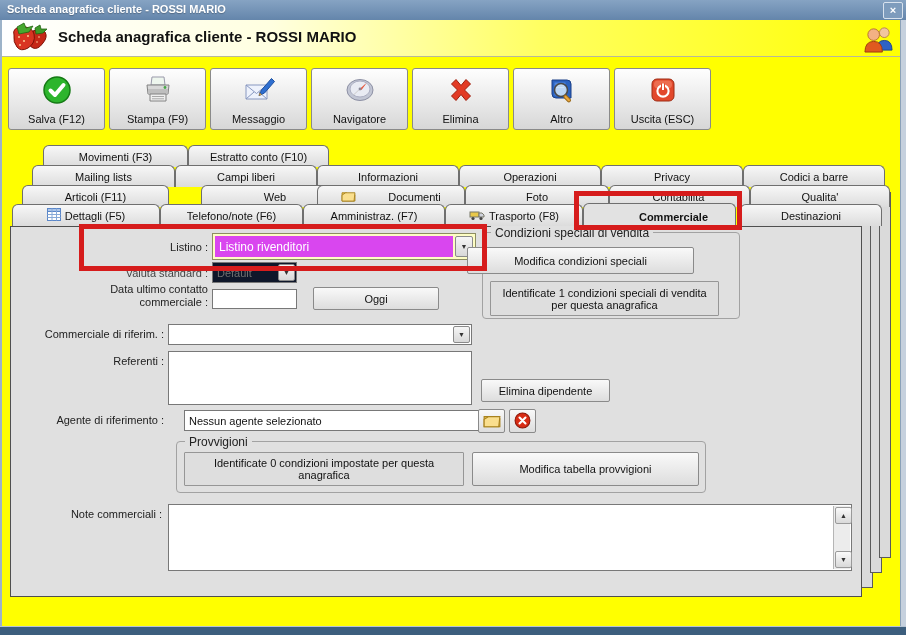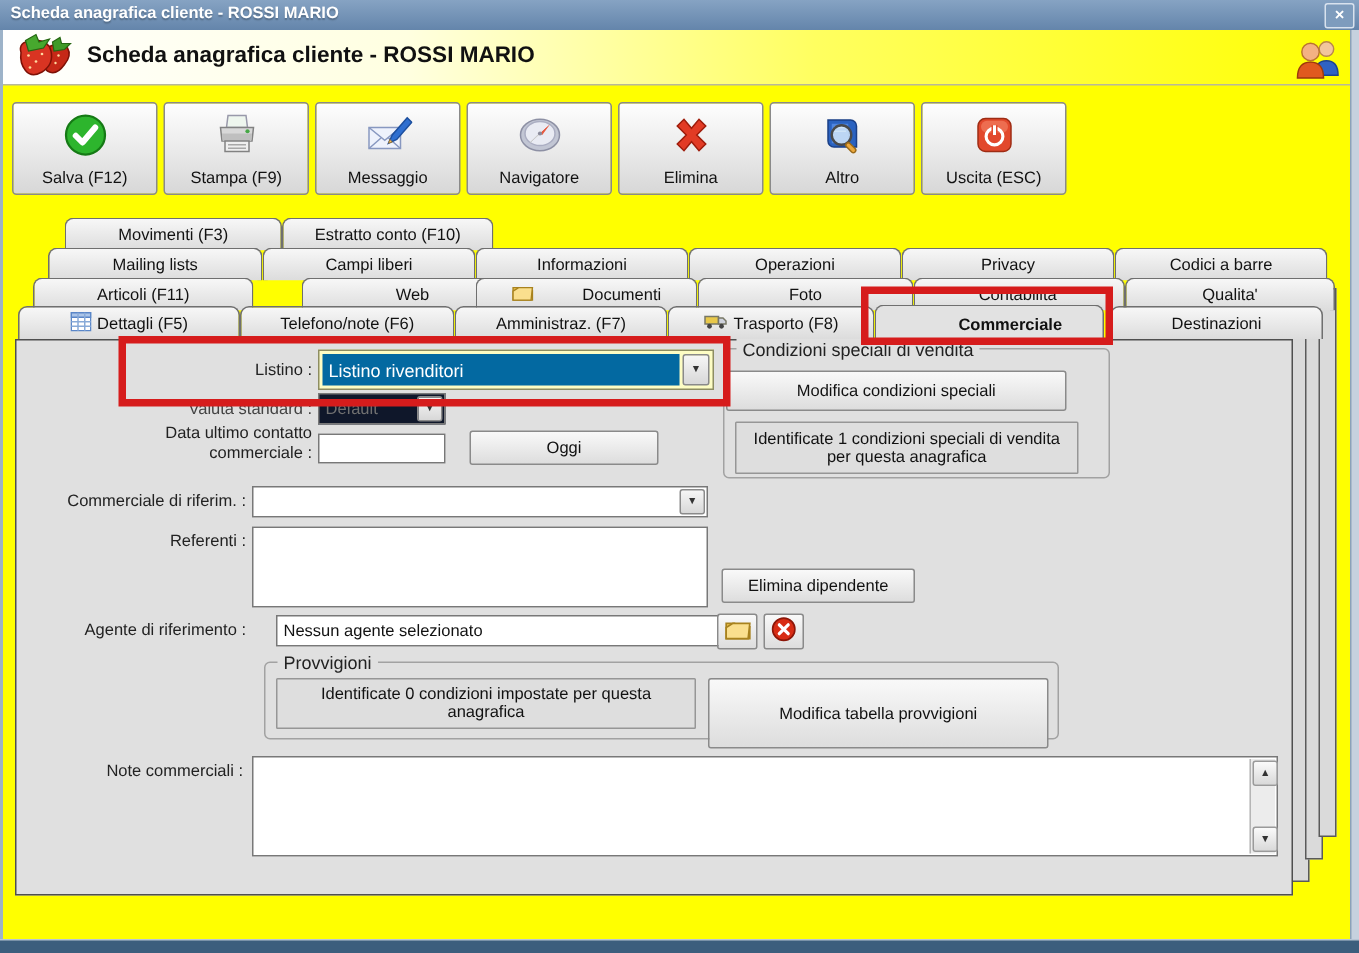--- a/index.html
+++ b/index.html
@@ -44,21 +44,21 @@
     font-size:11px;color:#111;display:flex;align-items:center;justify-content:center;
     box-sizing:border-box;z-index:7;cursor:default;text-align:center;}
   .sunken{background:#dedede;border:1px solid #969696;border-radius:1px;font-size:11px;color:#111;
     display:flex;align-items:center;justify-content:center;text-align:center;box-sizing:border-box;z-index:7;}
   .group{border:1px solid #a2a2a2;border-radius:4px;box-sizing:border-box;z-index:6;}
   .group-title{position:absolute;top:-7px;left:8px;background:#e0e0e0;padding:0 4px;font-size:12px;color:#222;}
   .arrow-btn{background:linear-gradient(#f6f6f6,#d8d8d8);border:1px solid #8a8a8a;border-radius:2px;
     display:flex;align-items:center;justify-content:center;font-size:7px;color:#333;box-sizing:border-box;cursor:default;}
   .combo-blue{background:#fdfdc4;border:1px solid #8d8d62;box-sizing:border-box;display:flex;
     align-items:stretch;padding:2px;z-index:7;}
-  .combo-blue .sel{flex:1;background:#0369a1;color:#fff;font-size:12px;display:flex;
+  .combo-blue .sel{flex:1;background:#d946ef;color:#fff;font-size:12px;display:flex;
     align-items:center;padding-left:4px;white-space:nowrap;overflow:hidden;}
   .redbox{border:5px solid #d61c1c;z-index:50;pointer-events:none;background:transparent;}
   .scrollbar{position:absolute;right:1px;top:1px;bottom:1px;width:17px;background:#ececec;
     border-left:1px solid #b5b5b5;display:flex;flex-direction:column;justify-content:space-between;box-sizing:border-box;}
   .sb-btn{width:15px;height:15px;margin:1px;background:linear-gradient(#fafafa,#d9d9d9);
     border:1px solid #9a9a9a;border-radius:2px;font-size:7px;color:#333;display:flex;
     align-items:center;justify-content:center;cursor:default;}
 </style>
 </head>
 <body>
@@ -264,21 +264,21 @@
     <span class="arrow-btn" style="width:17px;height:17px;margin:1px;">▼</span>
   </div>
 
   <div class="abs lbl" style="left:95px;top:283px;width:113px;line-height:13px;">Data ultimo contatto commerciale :</div>
   <div class="abs input" style="left:212px;top:289px;width:85px;height:20px;"></div>
   <div class="abs btn" style="left:313px;top:287px;width:126px;height:23px;">Oggi</div>
 
   <div class="abs group" style="left:482px;top:232px;width:258px;height:87px;">
     <span class="group-title">Condizioni speciali di vendita</span>
   </div>
-  <div class="abs btn" style="left:484px;top:247px;width:227px;height:27px;">Modifica condizioni speciali</div>
+  <div class="abs btn" style="left:467px;top:247px;width:227px;height:27px;">Modifica condizioni speciali</div>
   <div class="abs sunken" style="left:490px;top:281px;width:229px;height:35px;padding:2px;">Identificate 1 condizioni speciali di vendita per questa anagrafica</div>
 
   <div class="abs lbl" style="left:24px;top:328px;width:140px;">Commerciale di riferim. :</div>
   <div class="abs input" style="left:168px;top:324px;width:304px;height:21px;display:flex;align-items:center;">
     <span style="flex:1;padding-left:4px;"></span>
     <span class="arrow-btn" style="width:17px;height:17px;margin:1px;">▼</span>
   </div>
 
   <div class="abs lbl" style="left:64px;top:355px;width:100px;">Referenti :</div>
   <div class="abs input" style="left:168px;top:351px;width:304px;height:54px;"></div>
@@ -296,21 +296,21 @@
     <span><svg width="17" height="17" viewBox="0 0 16 16">
           <circle cx="8" cy="8" r="7" fill="#d82c14" stroke="#8c1608"></circle>
           <path d="M5.2 5.2 l5.6 5.6 M10.8 5.2 l-5.6 5.6" stroke="#fff" stroke-width="2" stroke-linecap="round"></path>
         </svg></span>
   </div>
 
   <div class="abs group" style="left:176px;top:441px;width:530px;height:52px;">
     <span class="group-title">Provvigioni</span>
   </div>
   <div class="abs sunken" style="left:184px;top:452px;width:280px;height:34px;padding:0 2px;">Identificate 0 condizioni impostate per questa anagrafica</div>
-  <div class="abs btn" style="left:472px;top:452px;width:227px;height:47px;">Modifica tabella provvigioni</div>
+  <div class="abs btn" style="left:472px;top:452px;width:227px;height:34px;">Modifica tabella provvigioni</div>
 
   <div class="abs lbl" style="left:62px;top:508px;width:100px;">Note commerciali :</div>
   <div class="abs input" style="left:168px;top:504px;width:684px;height:67px;">
     <span></span>
     <div class="scrollbar">
       <div class="sb-btn">▲</div>
       <div class="sb-btn">▼</div>
     </div>
   </div>
 

